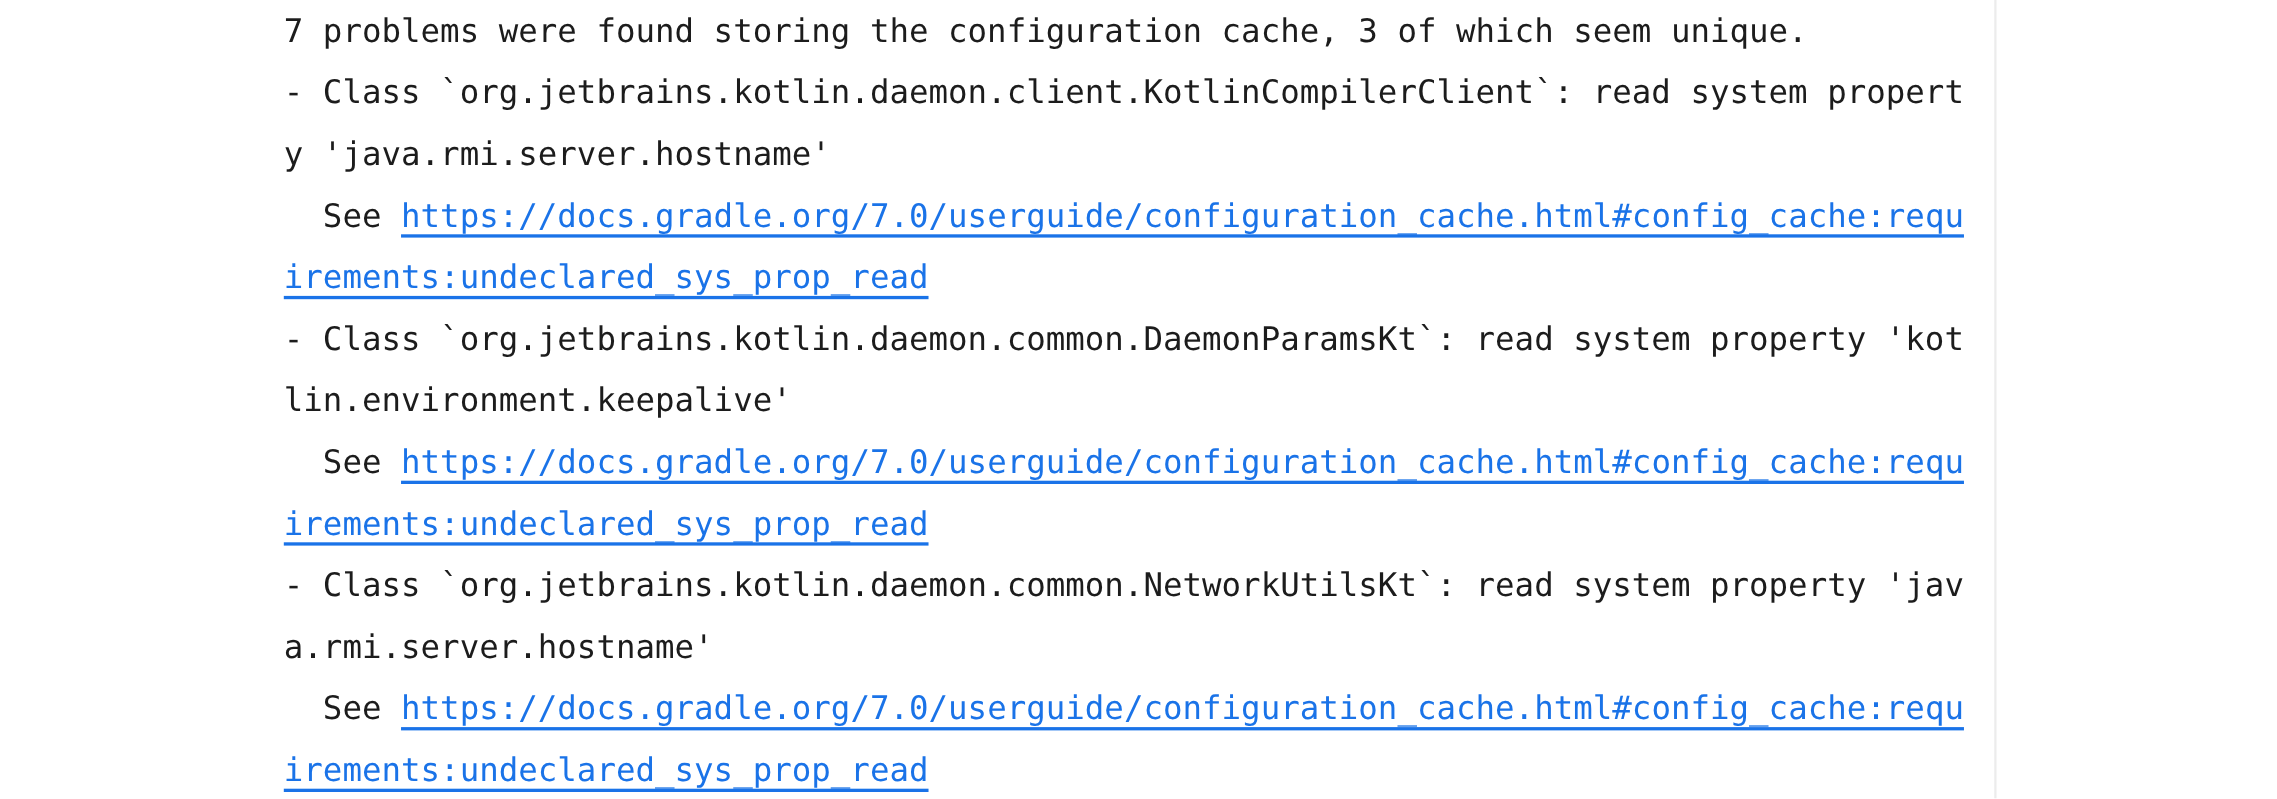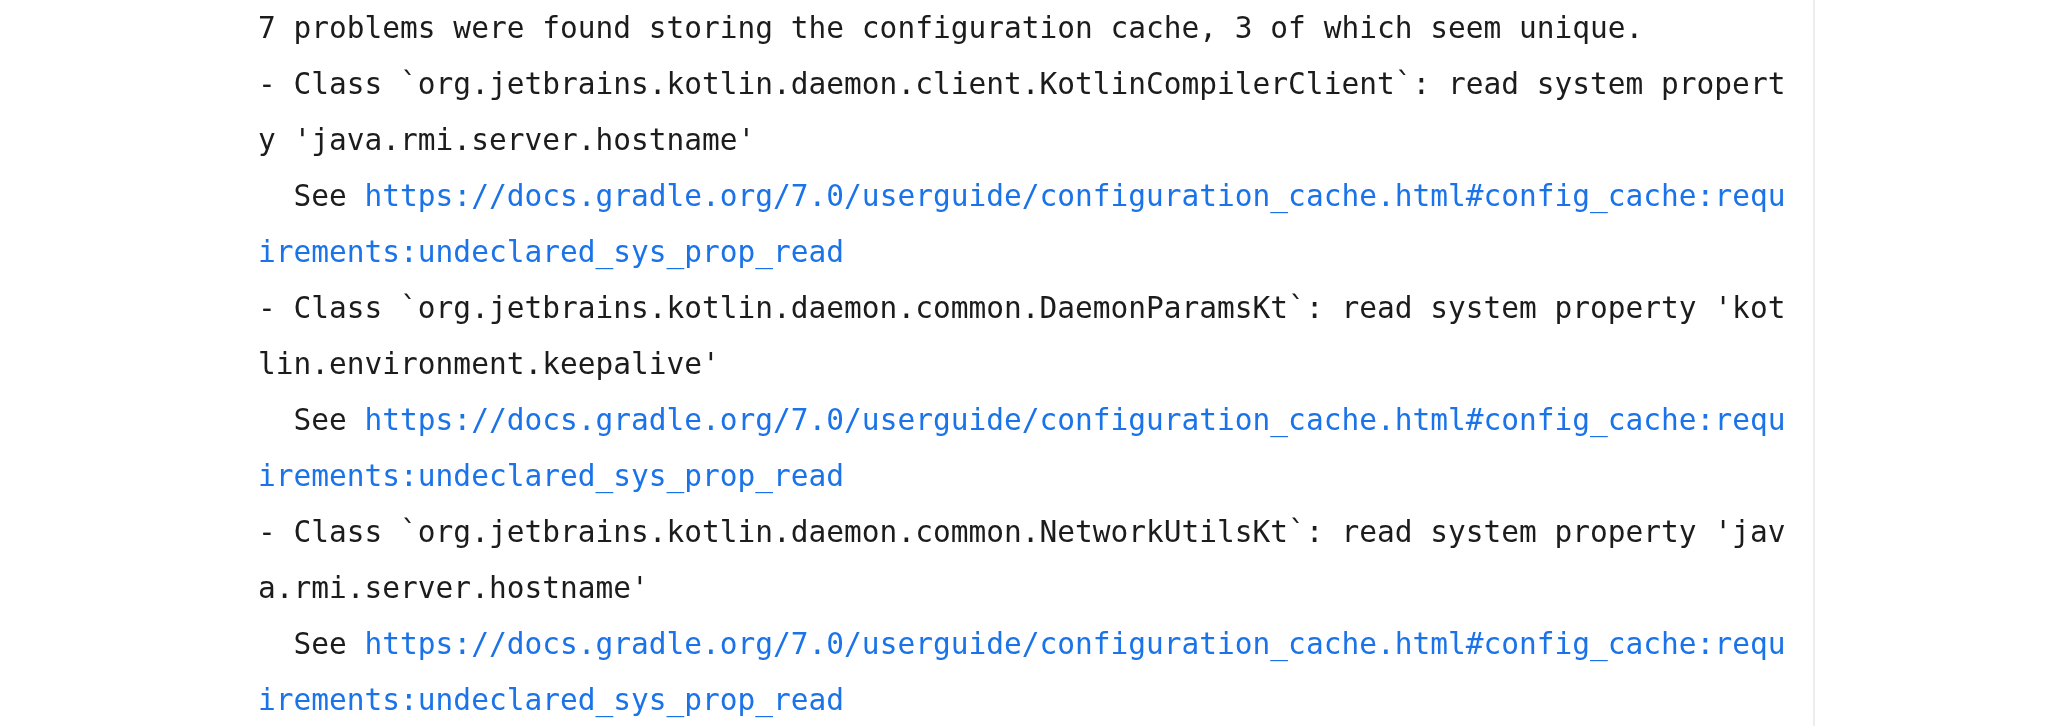--- a/index.html
+++ b/index.html
@@ -45,20 +45,21 @@
     line-height:56px;
     color:var(--text-color);
     font-weight:400;
   }
   .console-line{
     height:56px;
     white-space:pre;
   }
   .console-link{
     color:var(--link-color);
+    text-decoration:underline;
     text-decoration-thickness:2.5px;
     text-underline-offset:7px;
     cursor:pointer;
   }
 </style>
 </head>
 <body>
 
 <div class="content-column">
   <pre class="console" id="console-output"><div class="console-line"><span>7 problems were found storing the configuration cache, 3 of which seem unique.</span></div><div class="console-line"><span>- Class `org.jetbrains.kotlin.daemon.client.KotlinCompilerClient`: read system propert</span></div><div class="console-line"><span>y 'java.rmi.server.hostname'</span></div><div class="console-line"><span>  See </span><a class="console-link">https://docs.gradle.org/7.0/userguide/configuration_cache.html#config_cache:requ</a></div><div class="console-line"><a class="console-link">irements:undeclared_sys_prop_read</a></div><div class="console-line"><span>- Class `org.jetbrains.kotlin.daemon.common.DaemonParamsKt`: read system property 'kot</span></div><div class="console-line"><span>lin.environment.keepalive'</span></div><div class="console-line"><span>  See </span><a class="console-link">https://docs.gradle.org/7.0/userguide/configuration_cache.html#config_cache:requ</a></div><div class="console-line"><a class="console-link">irements:undeclared_sys_prop_read</a></div><div class="console-line"><span>- Class `org.jetbrains.kotlin.daemon.common.NetworkUtilsKt`: read system property 'jav</span></div><div class="console-line"><span>a.rmi.server.hostname'</span></div><div class="console-line"><span>  See </span><a class="console-link">https://docs.gradle.org/7.0/userguide/configuration_cache.html#config_cache:requ</a></div><div class="console-line"><a class="console-link">irements:undeclared_sys_prop_read</a></div></pre>

